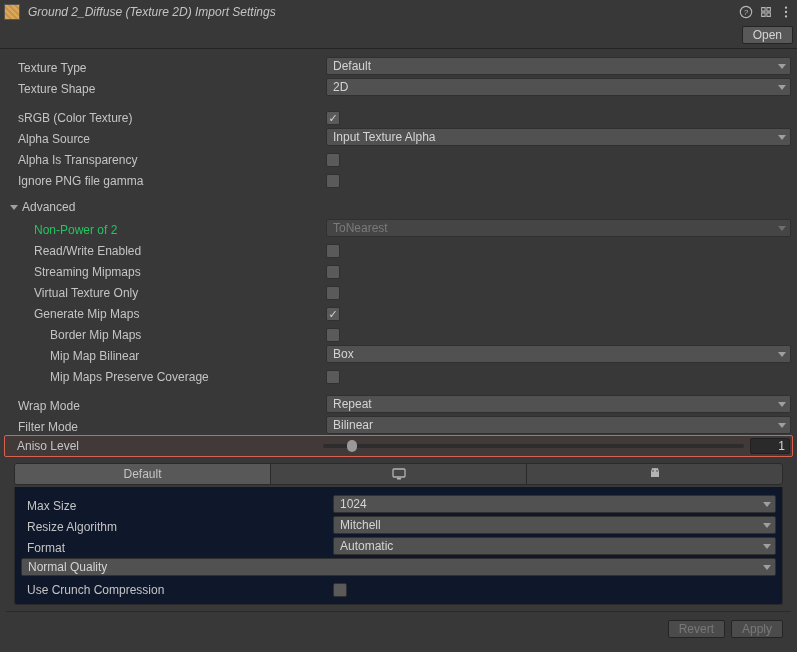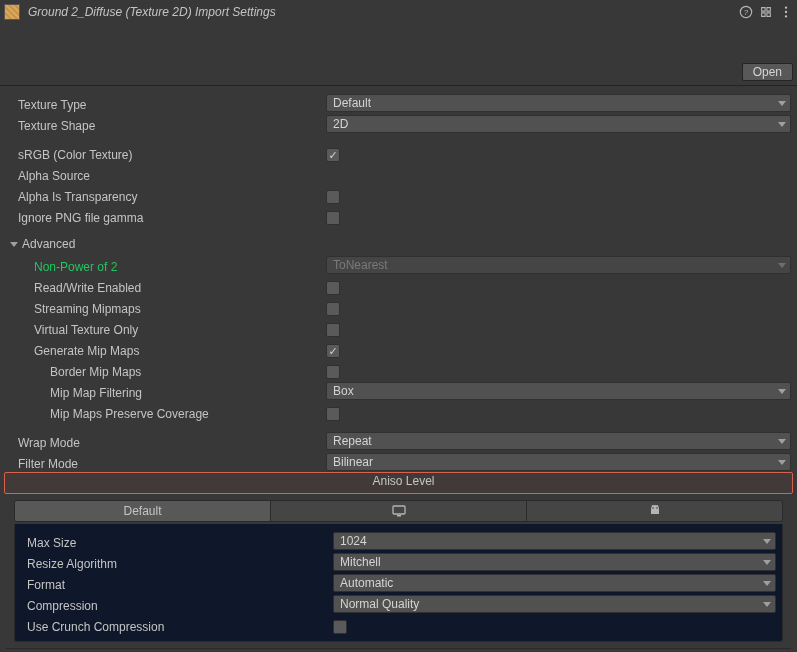--- a/index.html
+++ b/index.html
@@ -36,21 +36,20 @@
     border-bottom: 1px solid #232323;
   }
   .btn {
     background: #585858;
     border: 1px solid #242424;
     border-radius: 2px;
     color: #d4d4d4;
     padding: 1px 10px;
     font-size: 12px;
     cursor: pointer;
-    margin-top: 37px;
   }
   .content { padding: 6px 6px 4px 6px; }
   .row {
     display: flex;
     align-items: flex-end;
     height: 20px;
     margin-bottom: 1px;
   }
   .label {
     flex: 0 0 320px;
@@ -115,21 +114,20 @@
   }
   .highlight-row {
     border: 1px solid #d9614f;
     border-radius: 2px;
     background: rgba(217,97,79,0.06);
     padding: 1px 2px;
     margin: 0 -2px 1px -2px;
     display: flex;
     align-items: center;
     height: 22px;
-    flex-direction: column;
   }
   .highlight-row .label { flex: 0 0 316px; padding-left: 10px;}
   .slider-wrap { flex:1; display:flex; align-items:center; gap:6px; }
   .slider-track {
     flex: 1;
     height: 4px;
     background: #2d2d2d;
     border-radius: 2px;
     position: relative;
   }
@@ -249,20 +247,26 @@
   <div class="spacer"></div>
 
   <div class="row">
     <div class="label">sRGB (Color Texture)</div>
     <div class="control">
         <div class="checkbox checked"></div>
       </div>
   </div>
   <div class="row">
     <div class="label">Alpha Source</div>
+    <div class="control">
+        <div class="dropdown">
+          <span>Input Texture Alpha</span>
+          <div class="arrow"></div>
+        </div>
+      </div>
   </div>
   <div class="row">
     <div class="label">Alpha Is Transparency</div>
     <div class="control">
         <div class="checkbox"></div>
       </div>
   </div>
   <div class="row">
     <div class="label">Ignore PNG file gamma</div>
     <div class="control">
@@ -310,21 +314,21 @@
         <div class="checkbox checked"></div>
       </div>
   </div>
   <div class="row">
     <div class="label i2">Border Mip Maps</div>
     <div class="control">
         <div class="checkbox"></div>
       </div>
   </div>
   <div class="row">
-    <div class="label i2">Mip Map Filtering</div>
+    <div class="label i2">Mip Map Bilinear</div>
     <div class="control">
         <div class="dropdown">
           <span>Box</span>
           <div class="arrow"></div>
         </div>
       </div>
   </div>
   <div class="row">
     <div class="label i2">Mip Maps Preserve Coverage</div>
     <div class="control">
@@ -406,21 +410,20 @@
     <div class="row">
       <div class="label">Format</div>
       <div class="control">
           <div class="dropdown">
             <span>Automatic</span>
             <div class="arrow"></div>
           </div>
         </div>
     </div>
     <div class="row">
-      <div class="label">Compression</div>
       <div class="control">
           <div class="dropdown">
             <span>Normal Quality</span>
             <div class="arrow"></div>
           </div>
         </div>
     </div>
     <div class="row">
       <div class="label">Use Crunch Compression</div>
       <div class="control">

